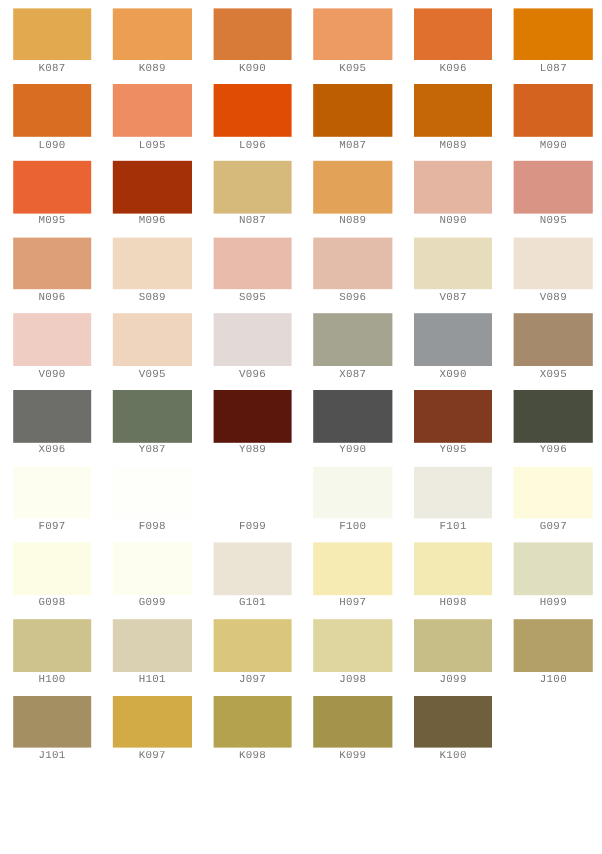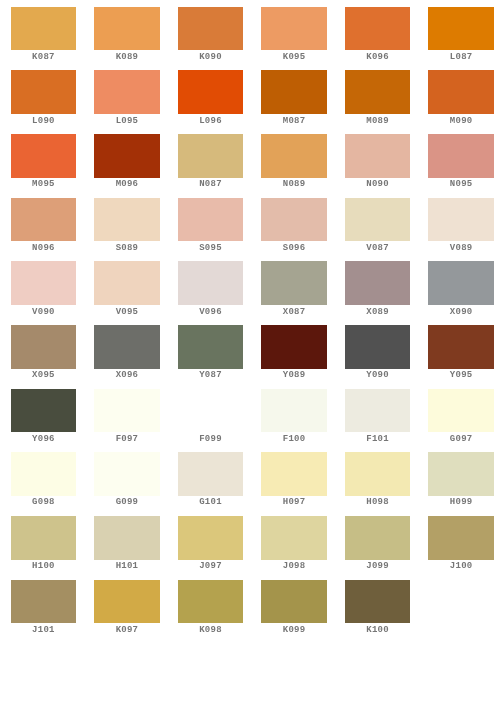--- a/index.html
+++ b/index.html
@@ -10,21 +10,20 @@
     overflow:hidden;
     font-family:"Liberation Mono","DejaVu Sans Mono",monospace;
     -webkit-font-smoothing:antialiased;
     text-rendering:geometricPrecision;
   }
   #sheet{
     position:relative;
     width:502px;
     height:712px;
     background:#FFFFFF;
-    font-weight:bold;
   }
   #grid{
     position:absolute;
     left:10.5px;
     top:6.6px;
     width:491.5px;
     display:grid;
     grid-template-columns:repeat(6, 65.8px);
     column-gap:17.75px;
     row-gap:8.36px;
@@ -163,24 +162,20 @@
     </div>
     <div class="cell">
       <div class="chip" style="background-color: rgb(227, 217, 214);"></div>
       <div class="cap">V096</div>
     </div>
     <div class="cell">
       <div class="chip" style="background-color: rgb(165, 164, 145);"></div>
       <div class="cap">X087</div>
     </div>
     <div class="cell">
-      <div class="chip" style="background-color: rgb(163, 143, 143);"></div>
-      <div class="cap">X089</div>
-    </div>
-    <div class="cell">
       <div class="chip" style="background-color: rgb(148, 152, 155);"></div>
       <div class="cap">X090</div>
     </div>
     <div class="cell">
       <div class="chip" style="background-color: rgb(165, 138, 107);"></div>
       <div class="cap">X095</div>
     </div>
     <div class="cell">
       <div class="chip" style="background-color: rgb(109, 110, 105);"></div>
       <div class="cap">X096</div>
@@ -201,20 +196,24 @@
       <div class="chip" style="background-color: rgb(127, 58, 31);"></div>
       <div class="cap">Y095</div>
     </div>
     <div class="cell">
       <div class="chip" style="background-color: rgb(73, 77, 62);"></div>
       <div class="cap">Y096</div>
     </div>
     <div class="cell">
       <div class="chip" style="background-color: rgb(253, 254, 240);"></div>
       <div class="cap">F097</div>
+    </div>
+    <div class="cell">
+      <div class="chip" style="background-color: rgb(254, 254, 251);"></div>
+      <div class="cap">F098</div>
     </div>
     <div class="cell">
       <div class="chip" style="background-color: rgb(255, 255, 255);"></div>
       <div class="cap">F099</div>
     </div>
     <div class="cell">
       <div class="chip" style="background-color: rgb(246, 248, 236);"></div>
       <div class="cap">F100</div>
     </div>
     <div class="cell">

